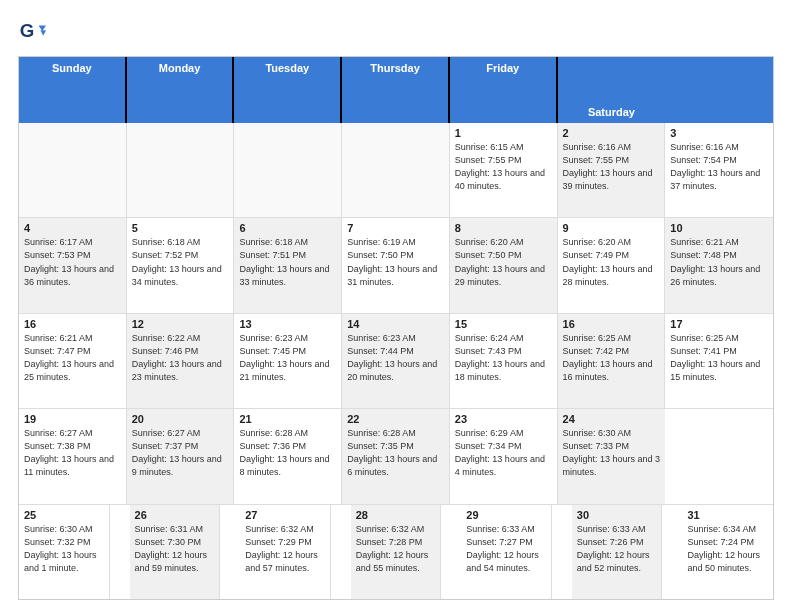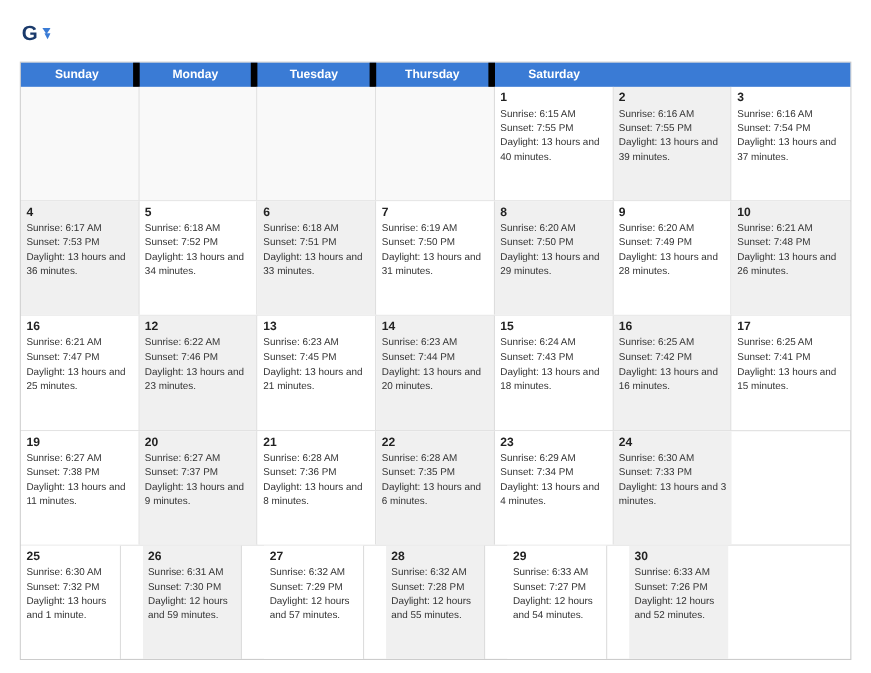--- a/index.html
+++ b/index.html
@@ -65,23 +65,23 @@
       display: grid;
       grid-template-columns: repeat(7, 1fr);
       background: #3a7bd5;
     }
     .cal-header-cell {
       color: #fff;
       font-size: 11px;
       font-weight: bold;
       text-align: center;
       padding: 5px 2px;
-      border-right: 6px solid #000000;
-    }
-    .cal-header-cell:last-child { border-right: none; }
+      border-right: 2px solid #000000;
+    }
+    .cal-header-cell:last-child { border-right: none; margin-top: 44px; }
     .cal-body {
       flex: 1;
       display: flex;
       flex-direction: column;
     }
     .cal-row {
       flex: 1;
       display: grid;
       grid-template-columns: repeat(7, 1fr);
       border-bottom: 1px solid #ddd;
@@ -132,20 +132,21 @@
       <div class="subtitle"></div>
     </div>
   </div>
 
   <div class="calendar">
     <div class="cal-header" id="cal-header">
         <div class="cal-header-cell">Sunday</div>
         <div class="cal-header-cell">Monday</div>
         <div class="cal-header-cell">Tuesday</div>
         <div class="cal-header-cell">Thursday</div>
+        <div class="cal-header-cell">Friday</div>
         <div class="cal-header-cell">Saturday</div>
       </div>
     <div class="cal-body" id="cal-body">
         <div class="cal-row">
           <div class="cal-cell empty"></div>
           <div class="cal-cell empty"></div>
           <div class="cal-cell empty"></div>
           <div class="cal-cell empty"></div>
           <div class="cal-cell">
             <span class="day-num">1</span>
@@ -263,17 +264,21 @@
             <span class="day-num">28</span>
             <div class="cell-text">Sunrise: 6:32 AM<br>Sunset: 7:28 PM<br>Daylight: 12 hours and 55 minutes.</div>
           </div>
           <div class="cal-cell">
             <span class="day-num">29</span>
             <div class="cell-text">Sunrise: 6:33 AM<br>Sunset: 7:27 PM<br>Daylight: 12 hours and 54 minutes.</div>
           </div>
           <div class="cal-cell shaded">
             <span class="day-num">30</span>
             <div class="cell-text">Sunrise: 6:33 AM<br>Sunset: 7:26 PM<br>Daylight: 12 hours and 52 minutes.</div>
+          </div>
+          <div class="cal-cell">
+            <span class="day-num">31</span>
+            <div class="cell-text">Sunrise: 6:34 AM<br>Sunset: 7:24 PM<br>Daylight: 12 hours and 50 minutes.</div>
           </div>
         </div>
       </div>
   </div>
 </div>
 
 </body></html>

